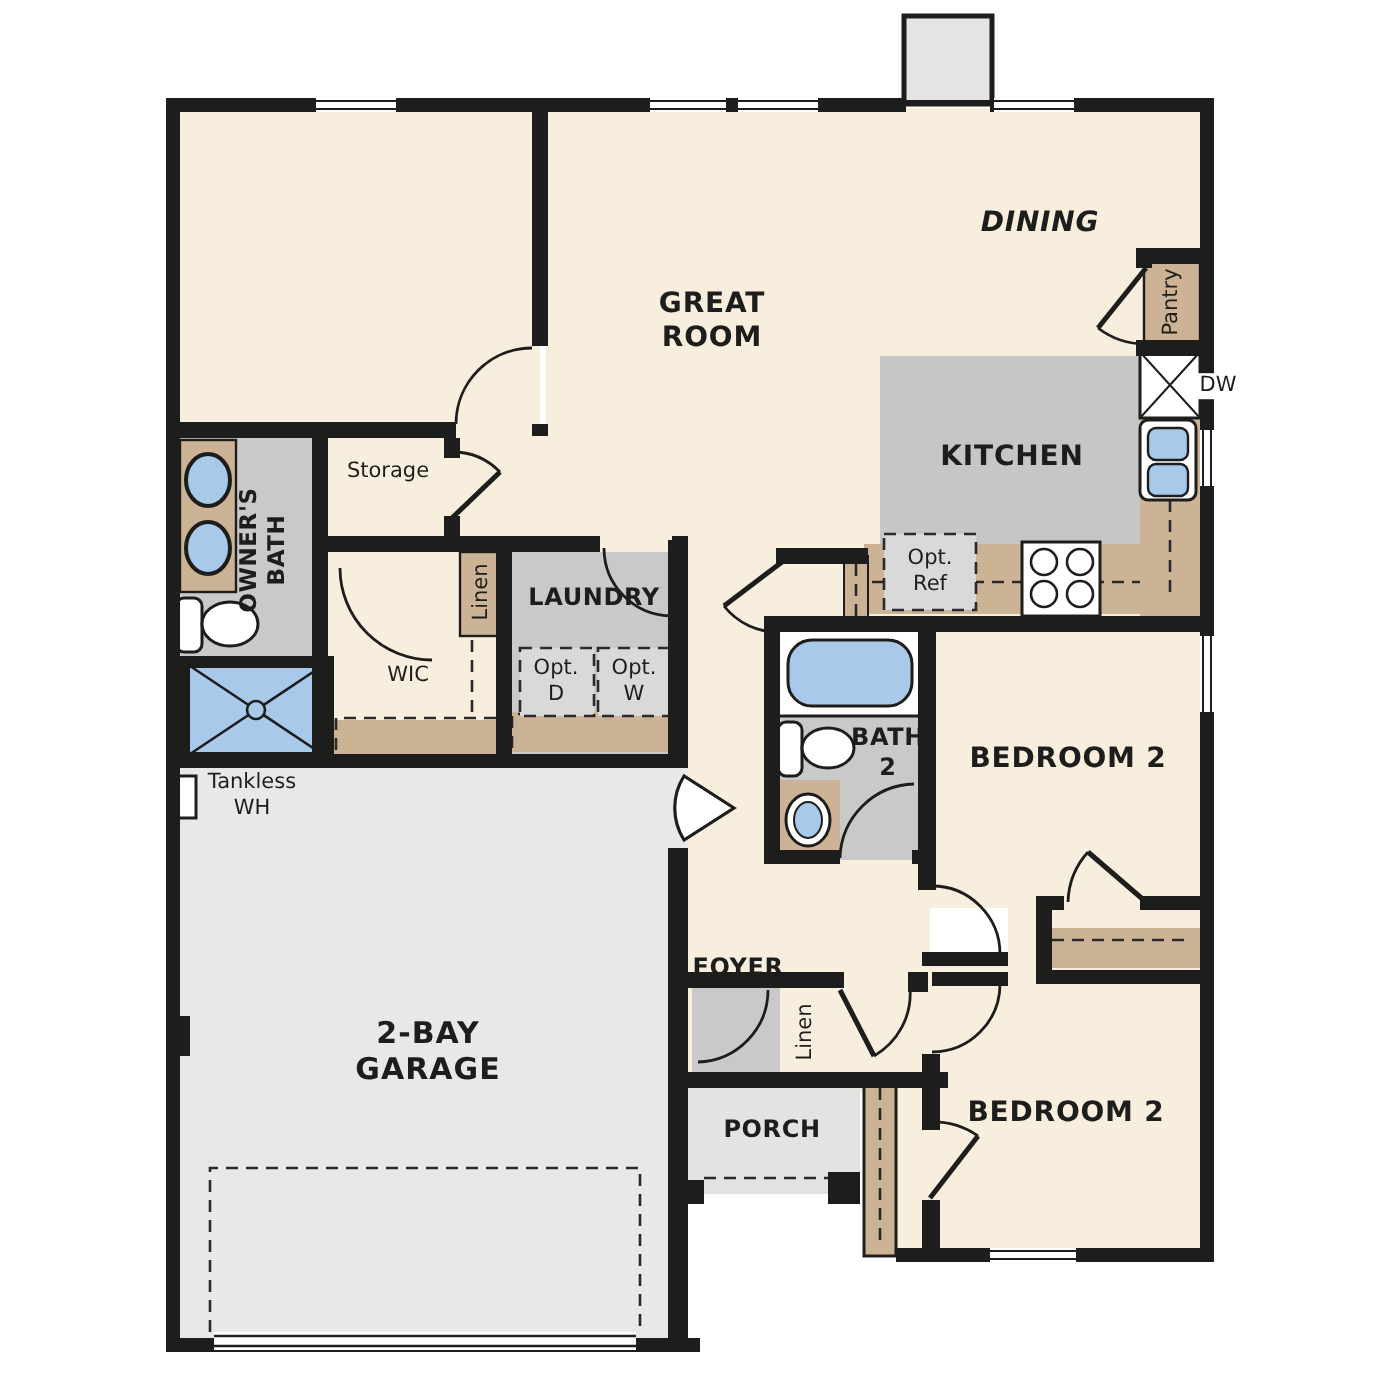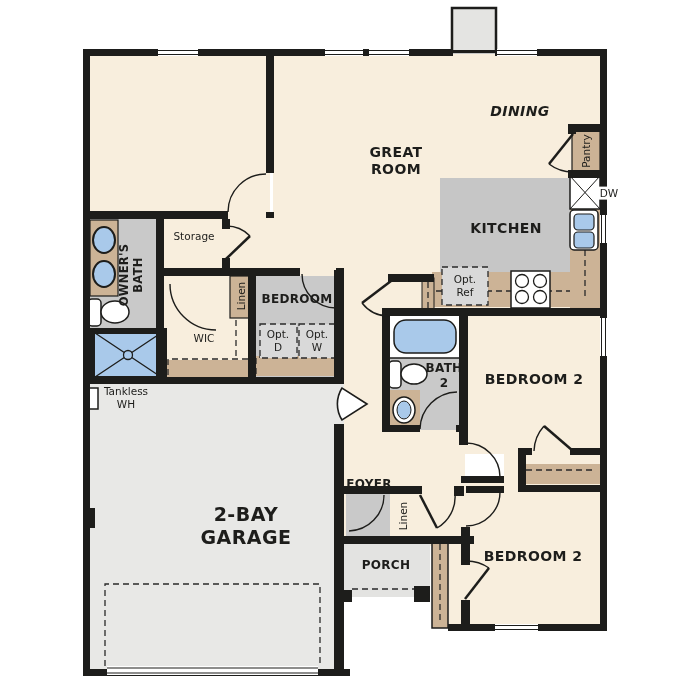--- a/index.html
+++ b/index.html
@@ -2,21 +2,21 @@
 <html><head>
 <meta charset="utf-8">
 <style>
   html,body{margin:0;padding:0;background:#ffffff;}
   #plan{position:relative;width:687px;height:687px;background:#ffffff;overflow:hidden;
         font-family:"DejaVu Sans","Liberation Sans",sans-serif;color:#1d1d1b;}
   #plan svg{position:absolute;left:0;top:0;}
   .lbl{position:absolute;transform:translate(-50%,-50%);white-space:pre-line;text-align:center;
        line-height:1.22;color:#1d1d1b;pointer-events:none;}
   .room{font-size:14px;font-weight:bold;letter-spacing:.4px;}
-  .room-lg{font-size:19px;font-weight:bold;letter-spacing:.5px;margin-left:32px;}
+  .room-lg{font-size:15px;font-weight:bold;letter-spacing:.5px;}
   .med{font-size:12px;font-weight:bold;letter-spacing:.3px;}
   .small{font-size:10.5px;font-weight:normal;}
   .rot{transform:translate(-50%,-50%) rotate(-90deg);}
   .dwlbl{background:#ffffff;padding:0 1px;margin-left:23px;}
 </style>
 </head>
 <body>
 
 <div id="plan">
 <svg width="687" height="687" viewBox="0 0 687 687">
@@ -205,30 +205,30 @@
     <path d="M544,426 A39,39 0 0 0 534,451"></path>
     <path d="M465,599 L489,568" stroke-width="2.5"></path>
     <path d="M489,568 A39,39 0 0 0 465,561"></path>
     <path d="M384,495 A36,36 0 0 1 349,531"></path>
     <path d="M420,495 L437,528" stroke-width="2.5"></path>
     <path d="M437,528 A36,36 0 0 0 455,494"></path>
     <path d="M367,404 L342,388 A30,30 0 0 0 342,420 Z" fill="#ffffff" stroke-width="1.6"></path>
   </g>
 </svg>
 
-  <div class="lbl room" style="left:356px;top:161px;margin-left:40px;">GREAT
+  <div class="lbl room" style="left:356px;top:161px;">GREAT
 ROOM</div>
   <div class="lbl room" style="left:520px;top:112px;font-style:italic;">DINING</div>
   <div class="lbl room" style="left:506px;top:229px;">KITCHEN</div>
   <div class="lbl med rot" style="left:131px;top:275px;font-size:11.5px;">OWNER'S
 BATH</div>
   <div class="lbl small" style="left:194px;top:236px;">Storage</div>
   <div class="lbl small" style="left:204px;top:338px;">WIC</div>
   <div class="lbl small rot" style="left:241px;top:296px;">Linen</div>
-  <div class="lbl med" style="left:297px;top:299px;">BEDROOM</div>
+  <div class="lbl med" style="left:297px;top:299px;">LAUNDRY</div>
   <div class="lbl small" style="left:278px;top:341px;">Opt.
 D</div>
   <div class="lbl small" style="left:317px;top:341px;">Opt.
 W</div>
   <div class="lbl small" style="left:465px;top:286px;">Opt.
 Ref</div>
   <div class="lbl small rot" style="left:586px;top:151px;">Pantry</div>
   <div class="lbl small dwlbl" style="left:586px;top:193px;">DW</div>
   <div class="lbl med" style="left:444px;top:376px;">BATH
 2</div>

